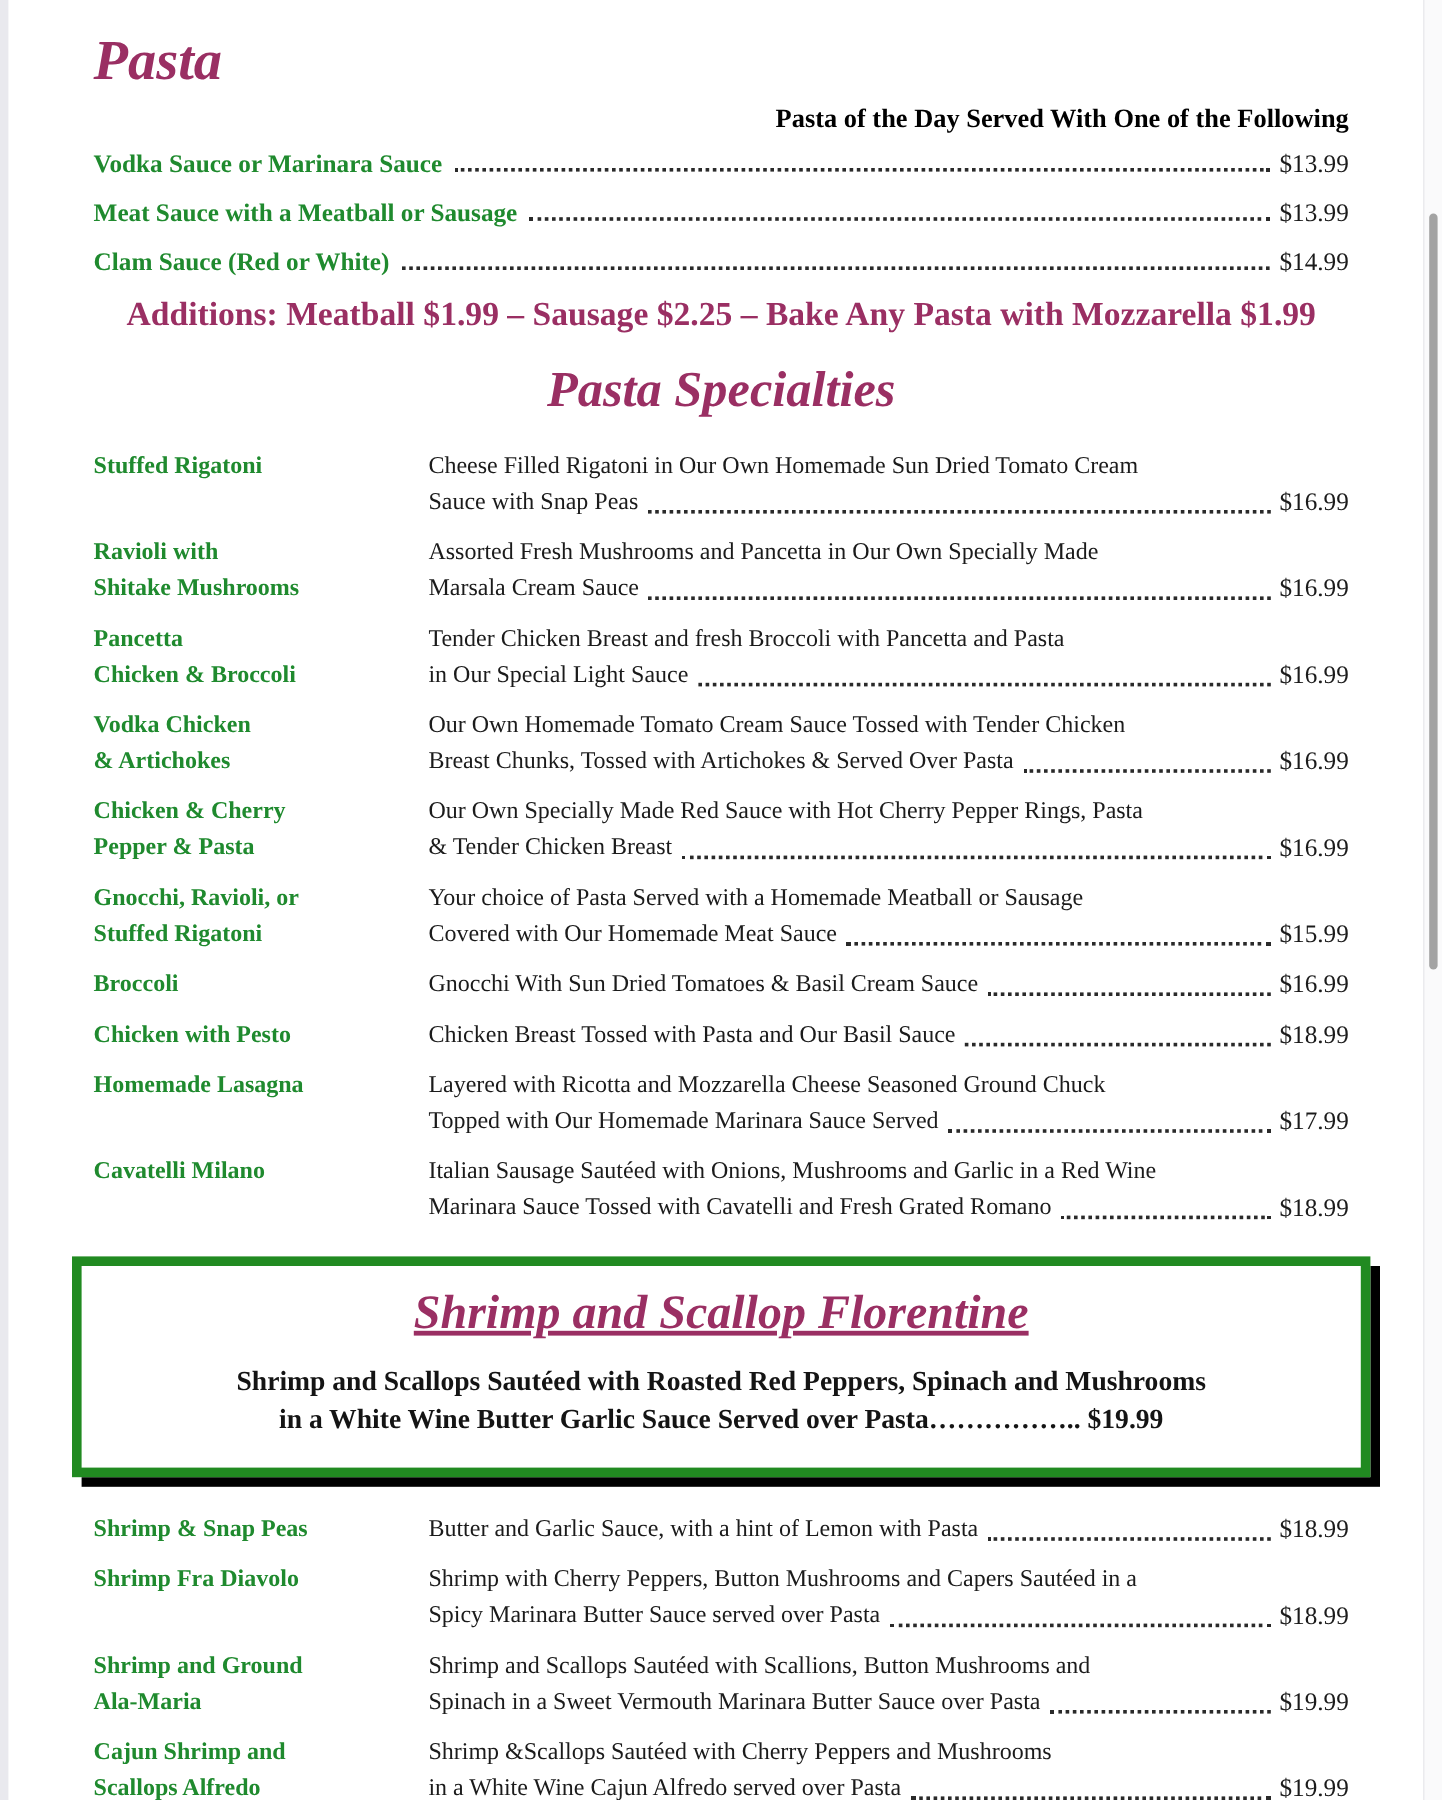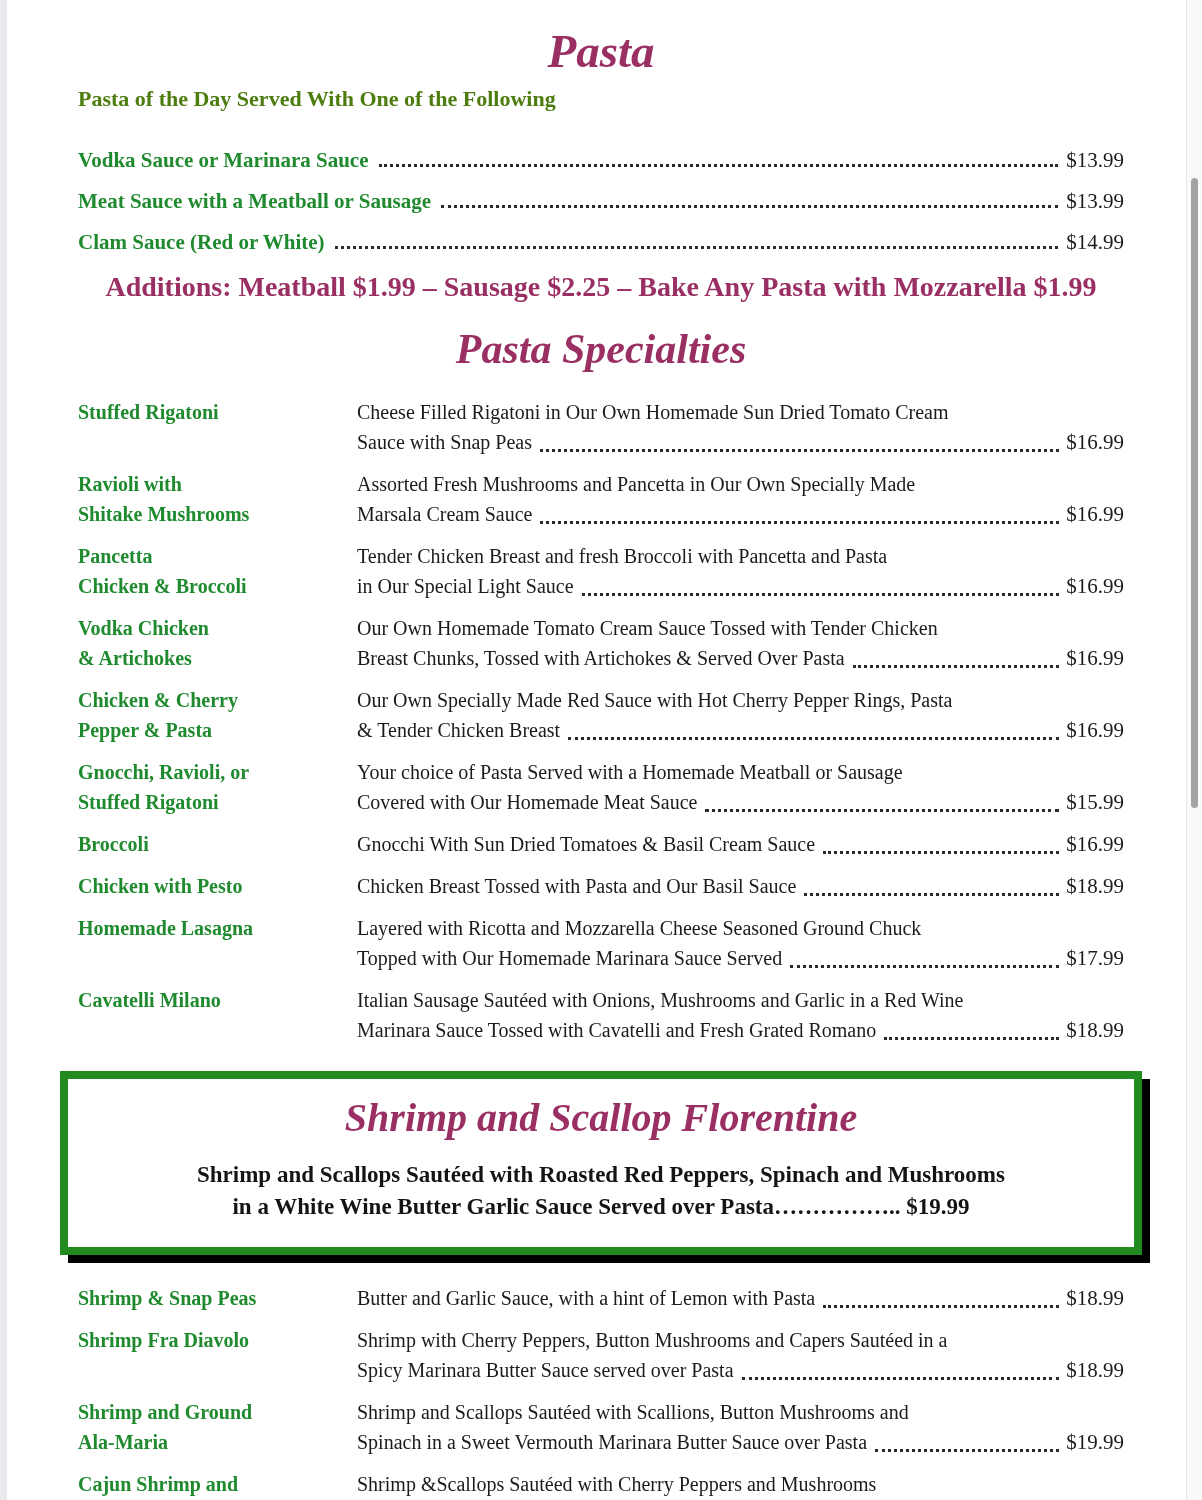--- a/index.html
+++ b/index.html
@@ -21,30 +21,30 @@
   }
   .scrollbar-thumb{
     position:absolute;right:4px;top:178px;width:7px;height:630px;
     background:#a3a3a3;border-radius:4px;
   }
   .content{
     position:absolute;left:78px;top:0;width:1046px;
     padding-top:26px;
   }
   h1.page-title{
-    margin:0;text-align:center;
+    margin:0;text-align:left;
     font-size:47px;line-height:1.08;
     font-style:italic;font-weight:bold;
     color:#9a2f63;
   }
   .subtitle{
-    margin-top:9px;text-align:left;
-    font-size:22px;font-weight:bold;color:#4d7c0f;
-  }
-  .simple-items{margin-top:36px;}
+    margin-top:9px;text-align:right;
+    font-size:22px;font-weight:bold;color:#000000;
+  }
+  .simple-items{margin-top:12px;}
   .simple-row{
     display:flex;align-items:baseline;
     margin-bottom:17px;font-size:21px;line-height:24px;
   }
   .simple-name{font-weight:bold;color:#1f8a2e;white-space:nowrap;}
   .leader{
     flex:1 1 auto;min-width:14px;
     border-bottom:3px dotted #2a2a2a;
     margin:0 8px 5px 10px;align-self:flex-end;
   }
@@ -72,21 +72,21 @@
   .feature-box{
     margin:26px -18px 28px -18px;
     border:8px solid #218a21;
     box-shadow:8px 8px 0 0 #000000;
     background:#ffffff;
     text-align:center;
     padding:16px 12px 24px;
   }
   .feature-title{
     font-size:40px;font-style:italic;font-weight:bold;
-    color:#9a2f63;line-height:1.15;
+    color:#9a2f63;line-height:1.15;text-decoration:underline;
   }
   .feature-body{
     margin-top:18px;font-size:23px;font-weight:bold;
     line-height:32px;color:#141414;
   }
 </style>
 </head>
 <body>
 
 <div class="page">

